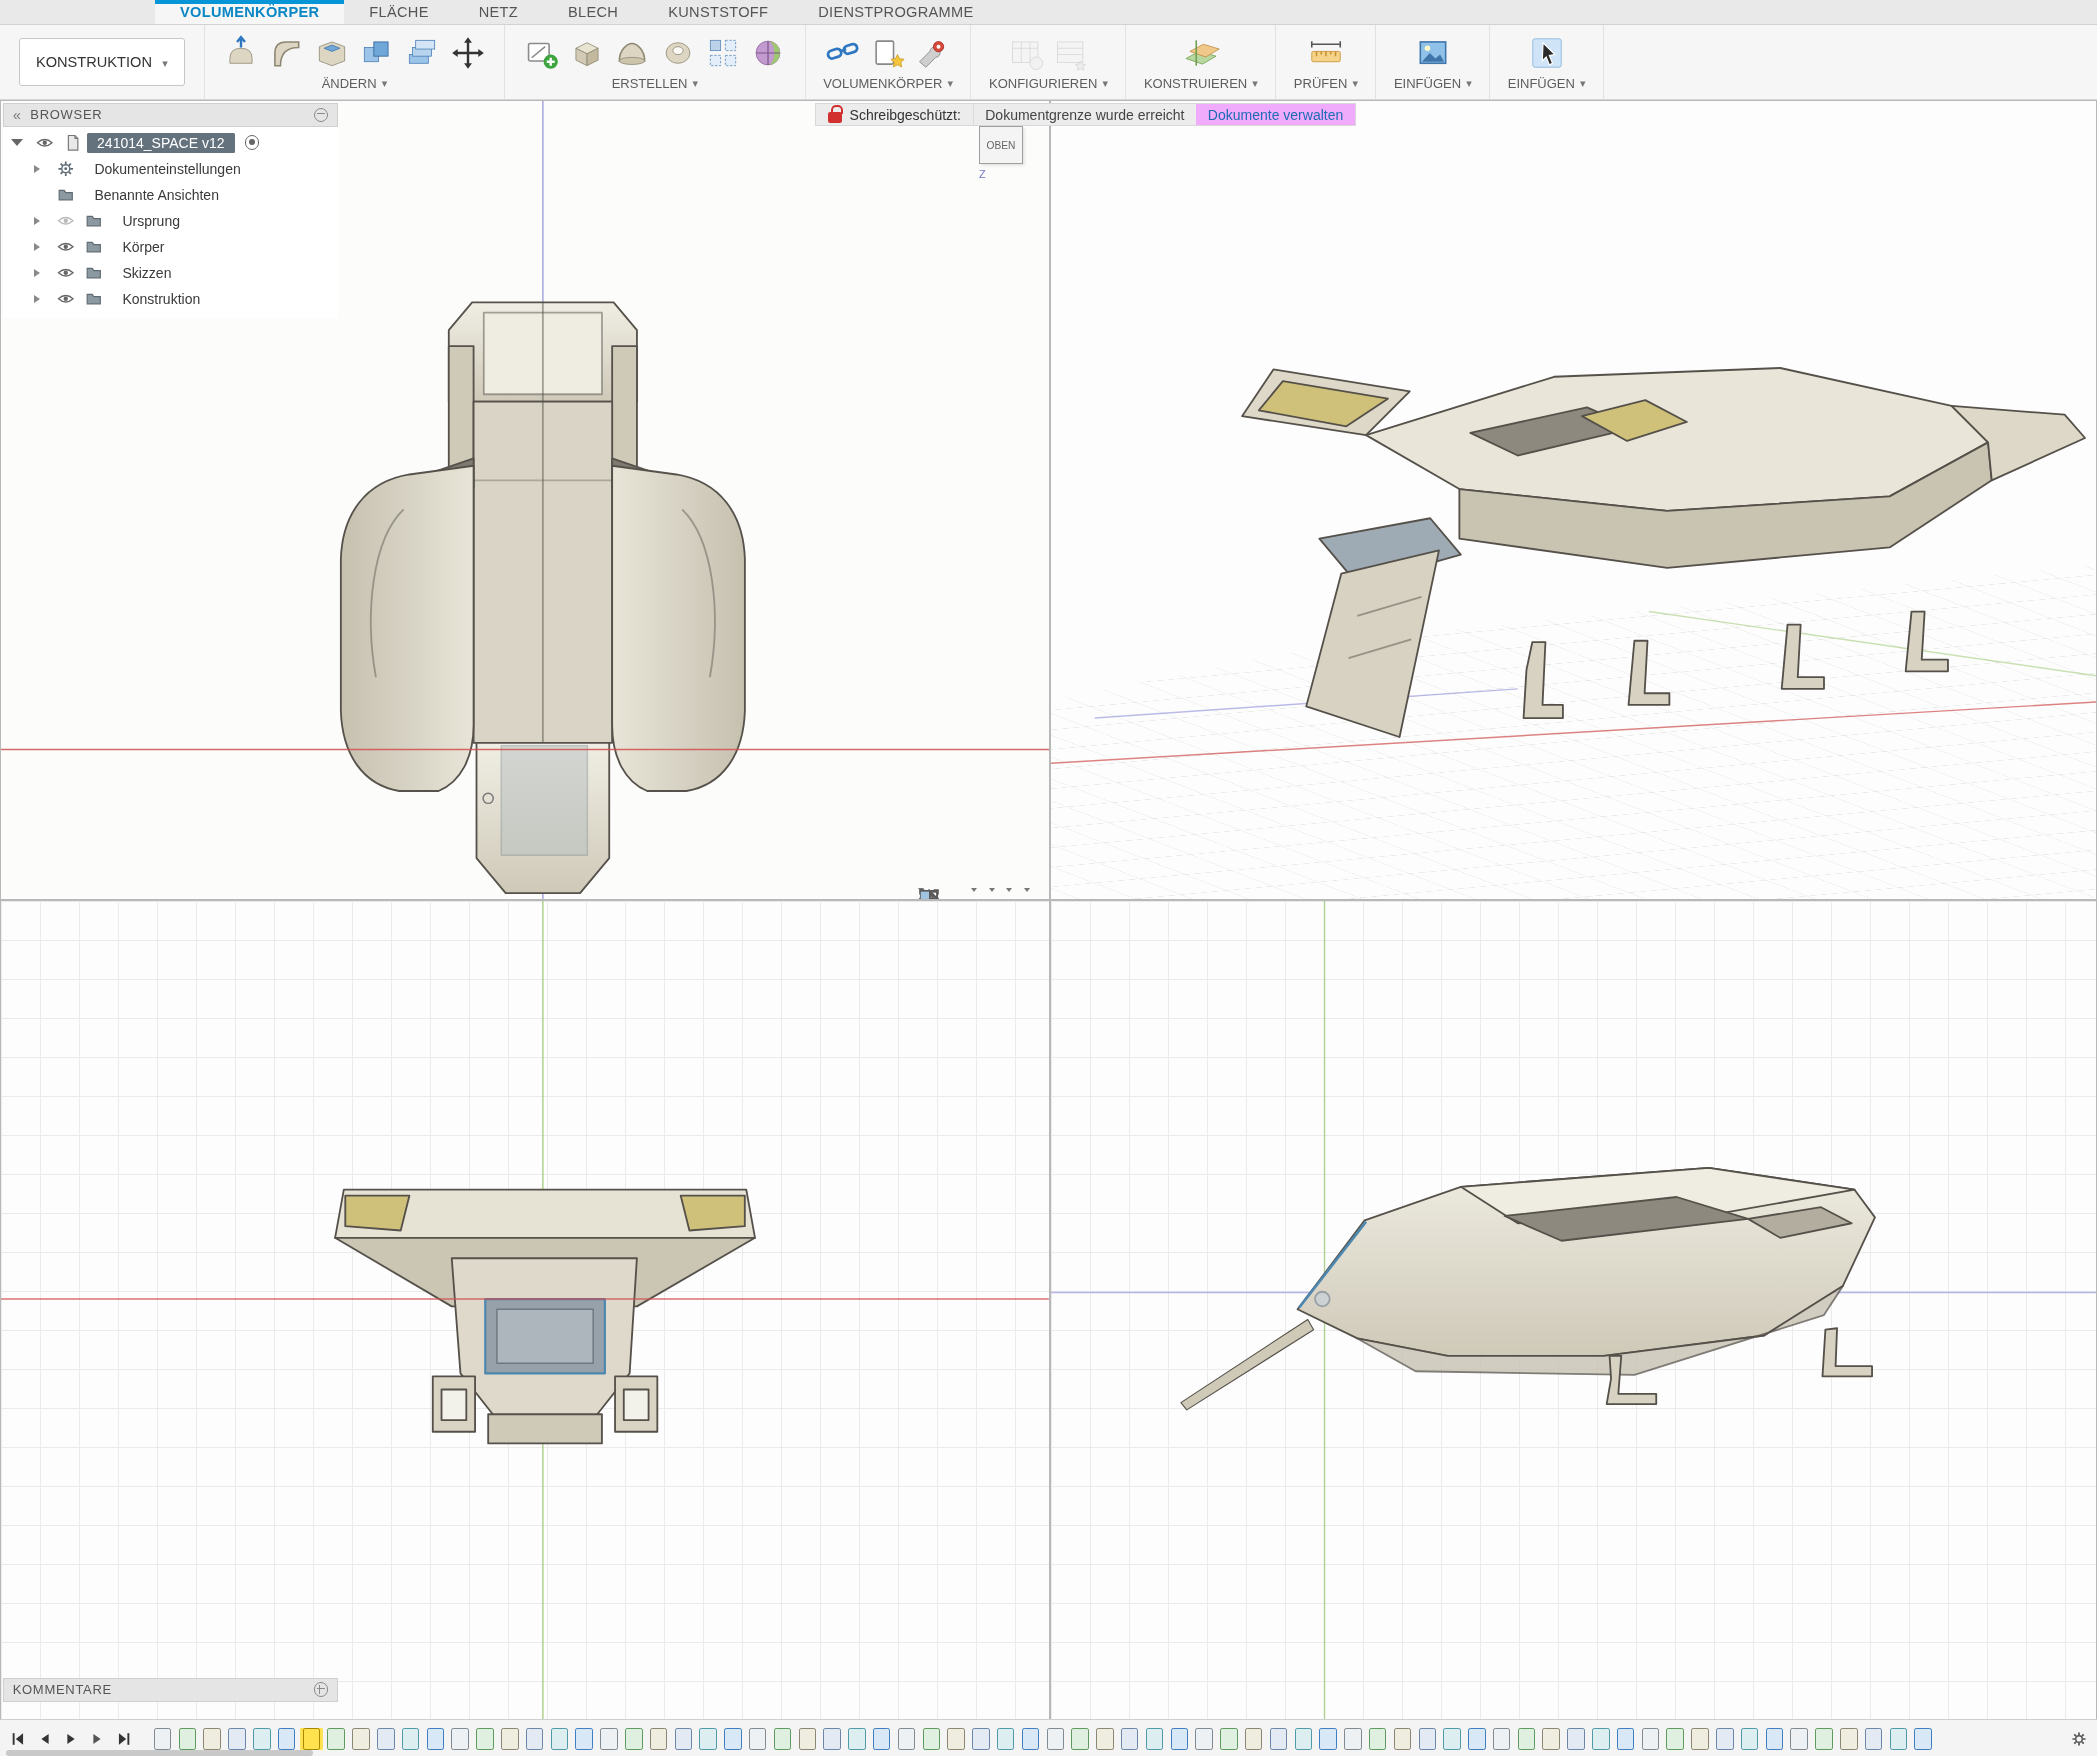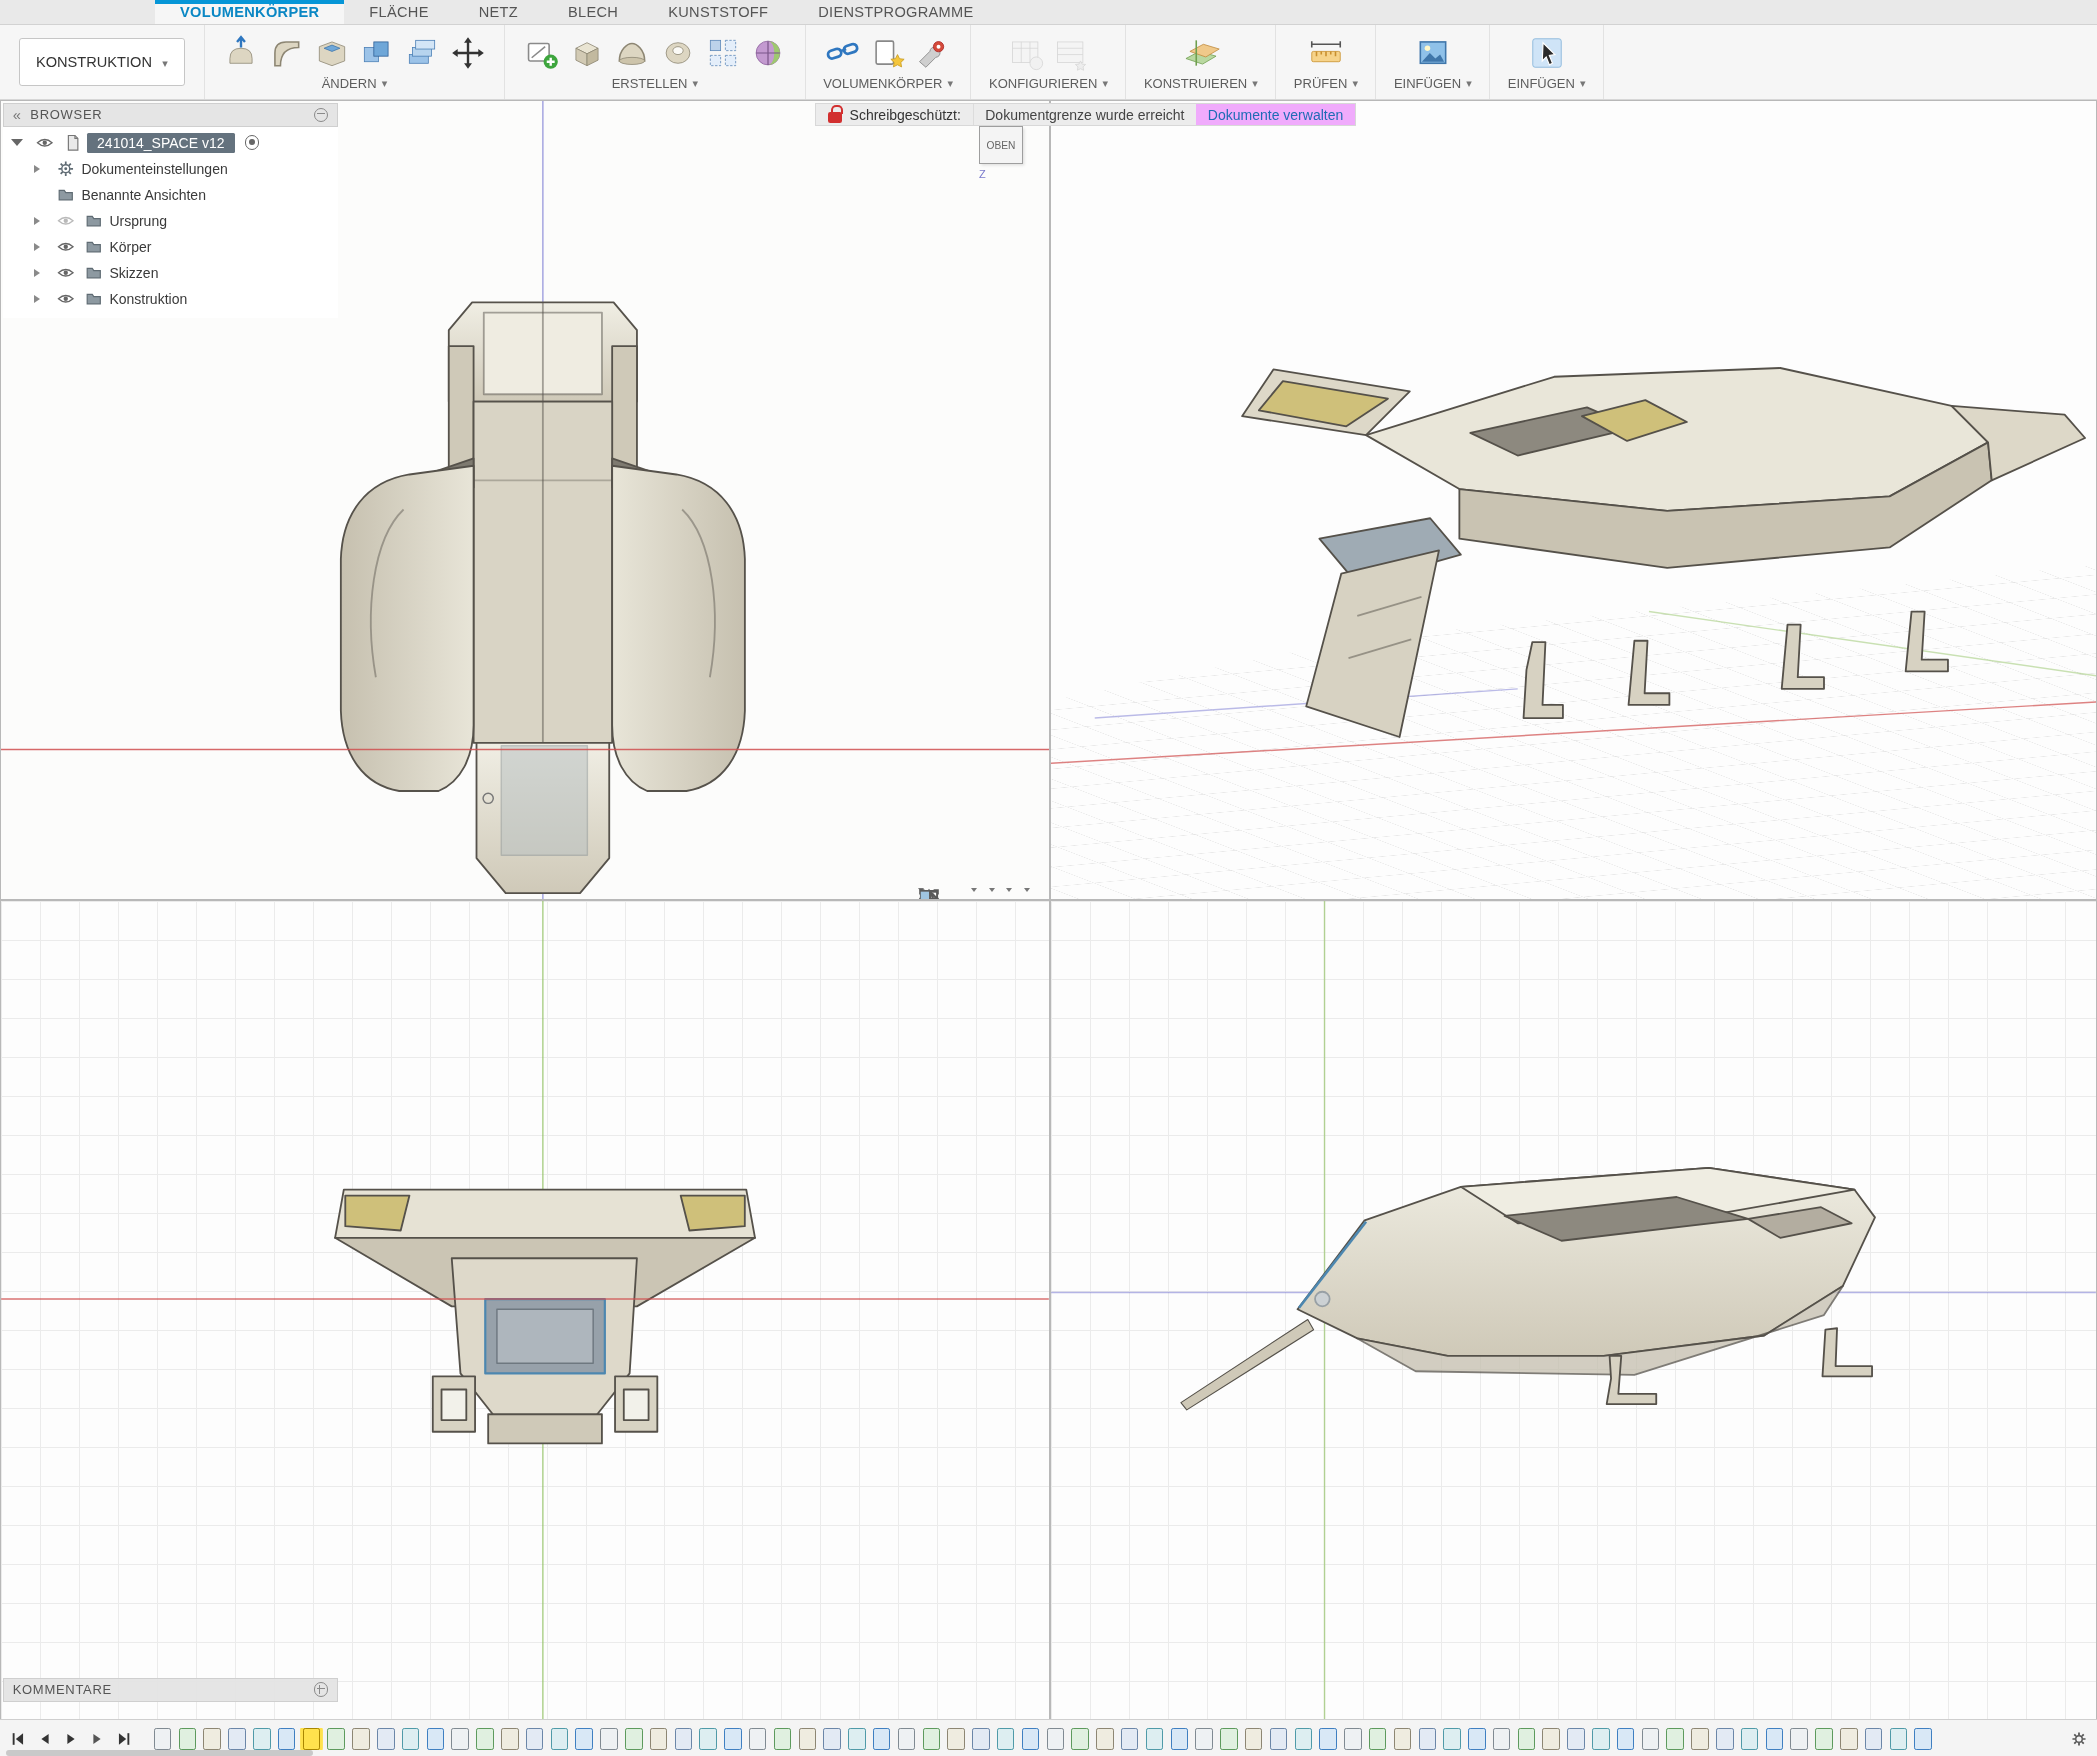--- a/index.html
+++ b/index.html
@@ -61,21 +61,21 @@
   .circle-btn::before{content:"";position:absolute;left:2.2px;right:2.2px;top:4.4px;height:1.5px;background:#8a8a8a}
   .circle-btn.plus::after{content:"";position:absolute;top:2.2px;bottom:2.2px;left:4.4px;width:1.5px;background:#8a8a8a}
   .tree{background:rgba(255,255,255,.82);padding:2.9px 0 5.8px}
   .brow{display:flex;align-items:center;height:26px;font-size:14px}
   .slot{width:28px;display:flex;justify-content:center;align-items:center;flex:none}
   .arr{width:0;height:0;border-left:6.6px solid #8a8a8a;border-top:4.4px solid transparent;border-bottom:4.4px solid transparent}
   .arr.open{border-left:6.6px solid transparent;border-right:6.6px solid transparent;border-top:7.3px solid #666;border-bottom:none}
   .rootlbl{background:#64727e;color:#fff;padding:2.2px 10.2px;border-radius:1.5px;font-size:14px}
   .radio{width:14.6px;height:14.6px;border:1.5px solid #666;border-radius:50%;margin-left:10.2px;position:relative}
   .radio::after{content:"";position:absolute;left:2.9px;top:2.9px;width:5.8px;height:5.8px;border-radius:50%;background:#666}
-  .blabel{margin-left:2px;color:#3a3a3a;white-space:nowrap}
+  .blabel{margin-left:15px;color:#3a3a3a;white-space:nowrap}
   .mini{width:17.5px;height:17.5px;display:block}
 
   
   .viewcube{position:absolute;left:979px;top:26px;z-index:20;text-align:center}
   .cubeface{width:44px;height:38px;background:#f4f4f4;border:0.7px solid #9e9e9e;display:flex;align-items:center;
     justify-content:center;font-size:10.2px;color:#666;box-shadow:1.5px 2.2px 2.9px rgba(0,0,0,.12)}
   .axisz{margin-top:4.4px;font-size:11px;color:#7a7acc;text-align:left}
 
   
   .navbar{position:absolute;right:19px;bottom:7.3px;display:flex;align-items:center;gap:11.7px;z-index:20}

